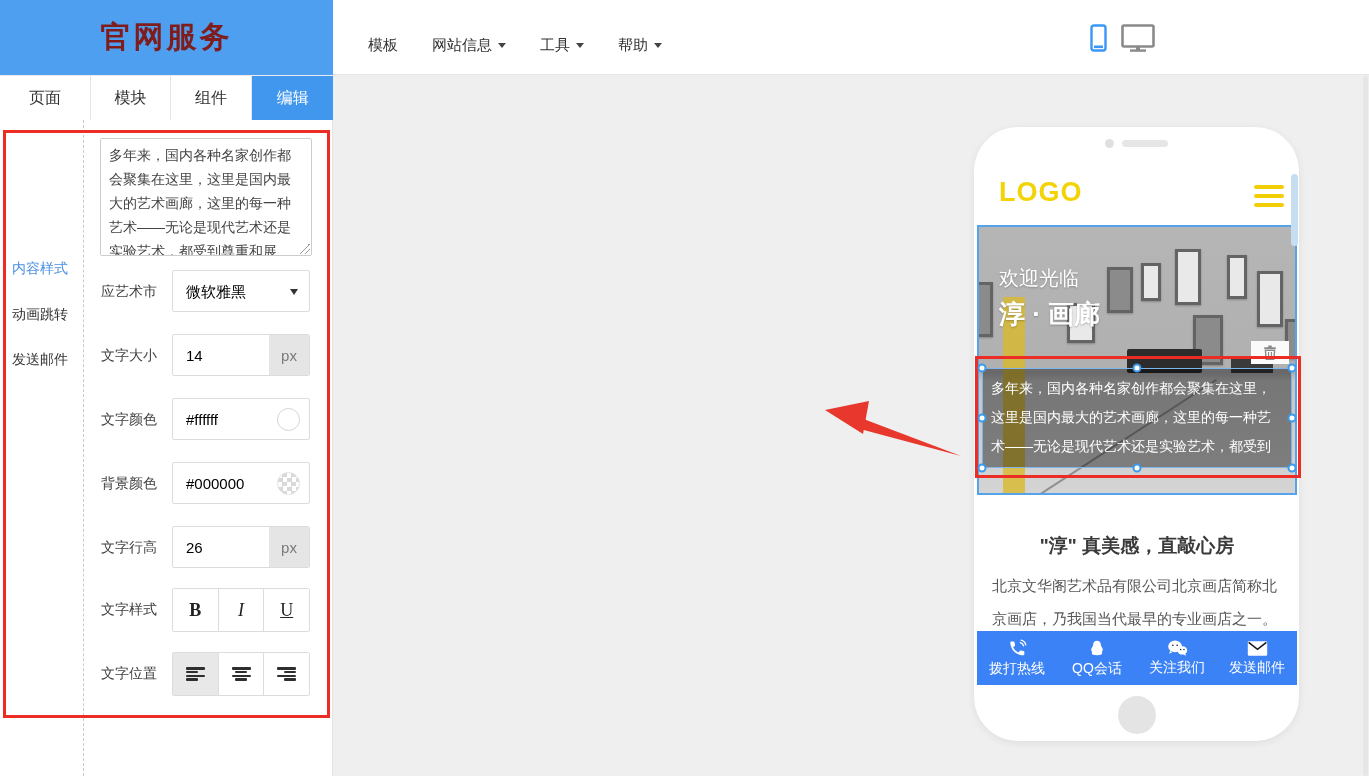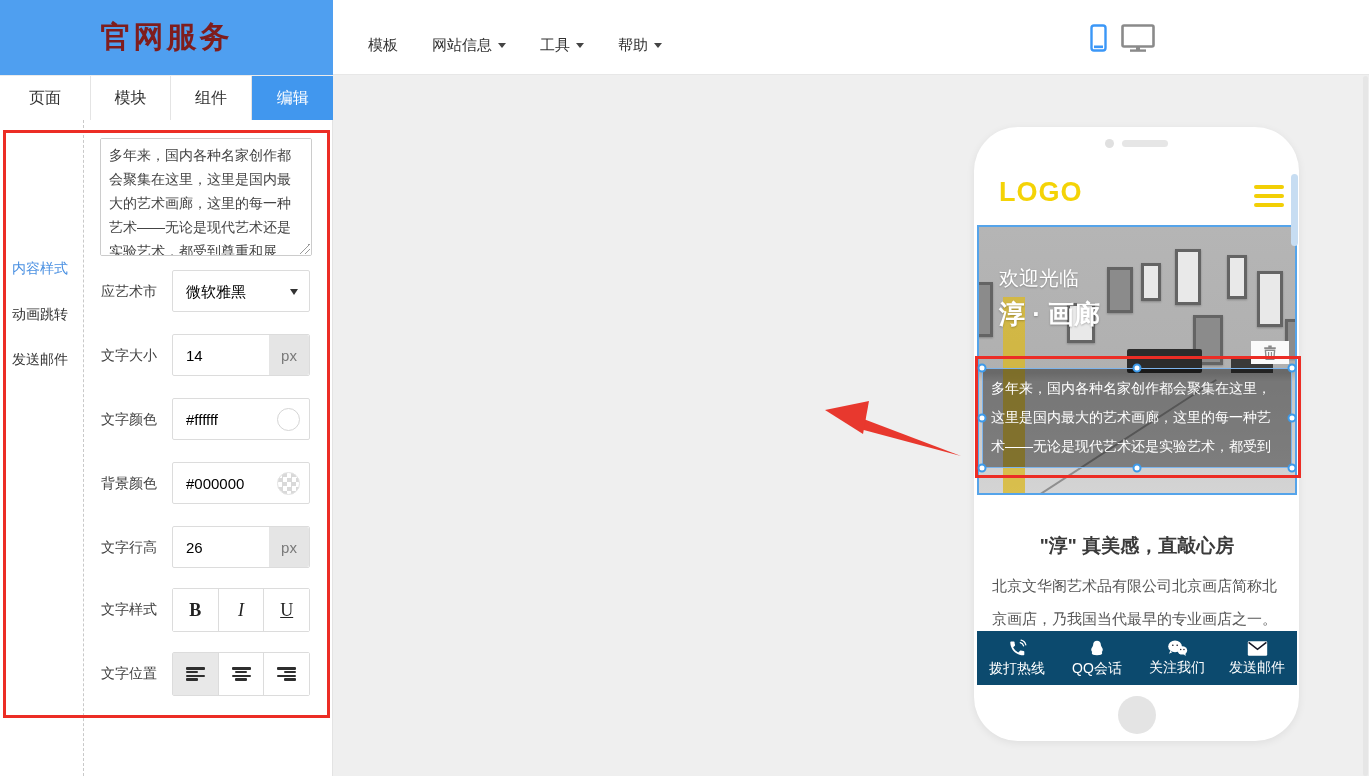--- a/index.html
+++ b/index.html
@@ -93,21 +93,21 @@
   .sel-red-rect { position:absolute; left:1px; top:229px; width:326px; height:122px; border:3px solid #ec2d25; z-index:7; pointer-events:none; }
   .overlay-block { position:absolute; left:8px; top:241px; width:310px; height:100px; background:rgba(0,0,0,0.40);
                    border:1px solid #7db4ec; z-index:4; overflow:hidden; }
   .overlay-block p { padding:5px 8px; font-size:14px; line-height:29px; color:#fff; }
   .handle { position:absolute; width:9px; height:9px; border-radius:50%; background:#fff; border:2px solid #3d9ae9; z-index:8;
             transform:translate(-50%,-50%); }
 
   .m-heading { position:absolute; left:3px; top:406px; width:320px; text-align:center; font-size:19px; font-weight:bold; color:#3a3a3a; }
   .m-para { position:absolute; left:18px; top:442px; width:292px; font-size:15px; line-height:33px; color:#575757; height:70px; overflow:hidden; }
 
-  .bottombar { position:absolute; left:3px; top:504px; width:320px; height:54px; background:#0c4a6e; display:flex; z-index:5; }
+  .bottombar { position:absolute; left:3px; top:504px; width:320px; height:54px; background:#3b82f6; display:flex; z-index:5; }
   .bb-item { flex:1; display:flex; flex-direction:column; align-items:center; justify-content:center; gap:2px; cursor:pointer; }
   .bb-item .lbl { font-size:14px; color:#fff; white-space:nowrap; }
   .home-btn { position:absolute; left:144px; top:569px; width:38px; height:38px; border-radius:50%; background:#e4e4e4; cursor:pointer; }
 
   .mini-scroll { position:absolute; left:1291px; top:174px; width:7px; height:72px; background:#c7ddf2; border-radius:4px; }
   .page-scroll { position:absolute; left:1363px; top:76px; width:5px; height:700px; background:#e6e6e6; border-radius:3px; }
 </style>
 </head>
 <body>
 

